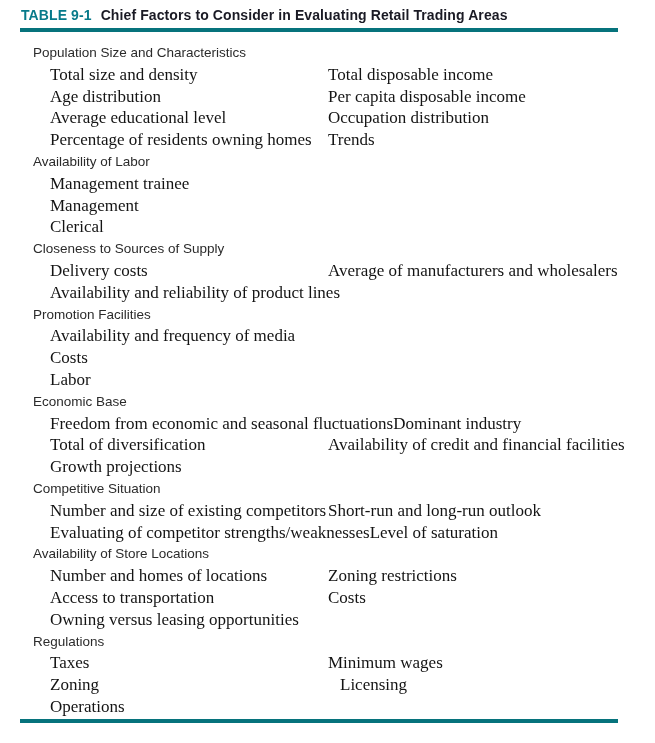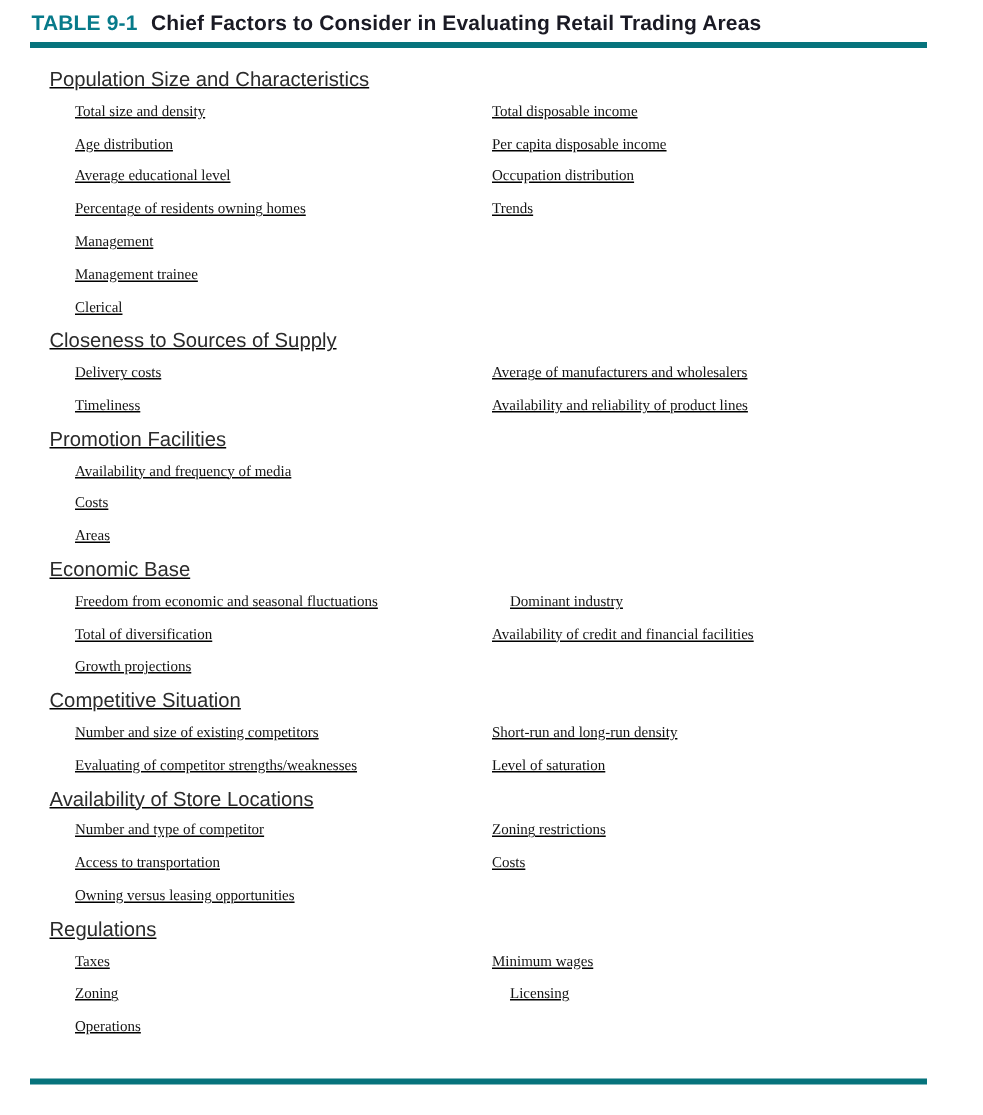--- a/index.html
+++ b/index.html
@@ -30,38 +30,37 @@
     height: 4px;
     background: #06737c;
   }
   .rule-top    { top: 28px; }
   .rule-bottom { top: 719px; }
   .tbody {
     position: absolute;
     left: 20px;
     top: 42px;
     width: 598px;
-    text-decoration: underline;
   }
   .sec-header {
     font-family: "Liberation Sans", sans-serif;
     font-size: 13.5px;
     color: #2b2b2b;
     padding-left: 13px;
     line-height: 21.8px;
     white-space: nowrap;
   }
   .item-row {
     display: flex;
     padding-left: 30px;
     line-height: 21.8px;
   }
   .cell {
     font-family: "Liberation Serif", serif;
-    font-size: 10px;
+    font-size: 17px;
     color: #141414;
     white-space: nowrap;
   }
   .cell.left  { flex: 0 0 278px; }
   .cell.right { flex: 1 1 auto; }
 </style>
 </head>
 <body>
 
 <div class="page">
@@ -80,79 +79,79 @@
         <span class="cell right">Per capita disposable income</span>
       </div>
       <div class="item-row">
         <span class="cell left">Average educational level</span>
         <span class="cell right">Occupation distribution</span>
       </div>
       <div class="item-row">
         <span class="cell left">Percentage of residents owning homes</span>
         <span class="cell right">Trends</span>
       </div>
+      <div class="sec-header">Availability of Labor</div>
       <div class="item-row">
-        <span class="cell left">Management</span>
+        <span class="cell left">Management trainee</span>
         <span class="cell right"></span>
       </div>
       <div class="item-row">
-        <span class="cell left">Management trainee</span>
+        <span class="cell left">Management</span>
         <span class="cell right"></span>
       </div>
       <div class="item-row">
         <span class="cell left">Clerical</span>
         <span class="cell right"></span>
       </div>
       <div class="sec-header">Closeness to Sources of Supply</div>
       <div class="item-row">
         <span class="cell left">Delivery costs</span>
         <span class="cell right">Average of manufacturers and wholesalers</span>
       </div>
       <div class="item-row">
-        <span class="cell left">Timeliness</span>
         <span class="cell right">Availability and reliability of product lines</span>
       </div>
       <div class="sec-header">Promotion Facilities</div>
       <div class="item-row">
         <span class="cell left">Availability and frequency of media</span>
         <span class="cell right"></span>
       </div>
       <div class="item-row">
         <span class="cell left">Costs</span>
         <span class="cell right"></span>
       </div>
       <div class="item-row">
-        <span class="cell left">Areas</span>
+        <span class="cell left">Labor</span>
         <span class="cell right"></span>
       </div>
       <div class="sec-header">Economic Base</div>
       <div class="item-row">
         <span class="cell right">Freedom from economic and seasonal fluctuations</span>
         <span class="cell left">Dominant industry</span>
       </div>
       <div class="item-row">
         <span class="cell left">Total of diversification</span>
         <span class="cell right">Availability of credit and financial facilities</span>
       </div>
       <div class="item-row">
         <span class="cell left">Growth projections</span>
         <span class="cell right"></span>
       </div>
       <div class="sec-header">Competitive Situation</div>
       <div class="item-row">
         <span class="cell left">Number and size of existing competitors</span>
-        <span class="cell right">Short-run and long-run density</span>
+        <span class="cell right">Short-run and long-run outlook</span>
       </div>
       <div class="item-row">
         <span class="cell left">Evaluating of competitor strengths/weaknesses</span>
         <span class="cell right">Level of saturation</span>
       </div>
       <div class="sec-header">Availability of Store Locations</div>
       <div class="item-row">
-        <span class="cell left">Number and type of competitor</span>
+        <span class="cell left">Number and homes of locations</span>
         <span class="cell right">Zoning restrictions</span>
       </div>
       <div class="item-row">
         <span class="cell left">Access to transportation</span>
         <span class="cell right">Costs</span>
       </div>
       <div class="item-row">
         <span class="cell left">Owning versus leasing opportunities</span>
         <span class="cell right"></span>
       </div>

